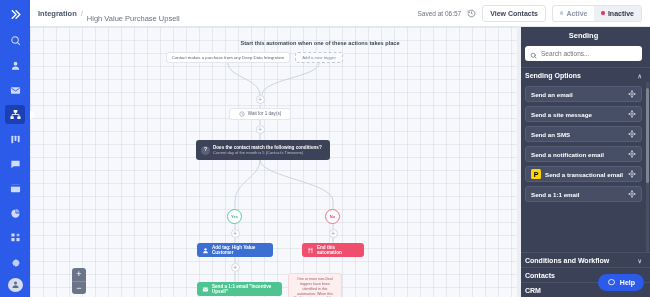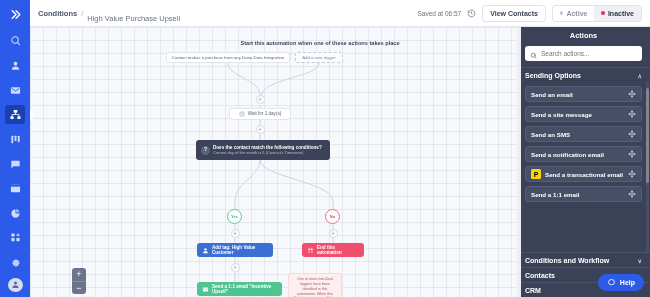--- a/index.html
+++ b/index.html
@@ -316,21 +316,21 @@
     </div>
     <div class="rail-avatar">
       <svg width="9" height="9" viewBox="0 0 24 24" fill="currentColor">
           <circle cx="12" cy="8" r="4"></circle>
           <path d="M4 21c0-4.4 3.6-7 8-7s8 2.6 8 7z"></path>
         </svg>
     </div>
   </nav>
 
   <header class="topbar">
-    <span class="crumb">Conditions</span>
+    <span class="crumb">Integration</span>
     <span class="crumb-sep">/</span>
     <span class="crumb-cur">High Value Purchase Upsell</span>
 
     <div class="topbar-right">
       <span class="saved">Saved at 06:57</span>
       <span class="clock-ico">
         <svg width="9" height="9" viewBox="0 0 24 24" fill="none" stroke="currentColor" stroke-width="2">
             <path d="M3 12a9 9 0 1 0 3-6.7"></path>
             <polyline points="3 4 3 9 8 9"></polyline>
             <polyline points="12 7 12 12 15 14"></polyline>
@@ -447,21 +447,21 @@
 
     <div class="zoomctl">
       <div>+</div>
       <div>−</div>
     </div>
   </main>
 
   <aside class="panel">
     <div class="panel-divider"></div>
 
-    <div class="panel-title">Actions</div>
+    <div class="panel-title">Sending</div>
 
     <div class="panel-search">
       <span>
         <svg width="7" height="7" viewBox="0 0 24 24" fill="none" stroke="#6b7280" stroke-width="2.6" stroke-linecap="round">
             <circle cx="11" cy="11" r="7"></circle>
             <line x1="16.5" y1="16.5" x2="21" y2="21"></line>
           </svg>
       </span>
       <input type="text" placeholder="Search actions..." style="">
     </div>

